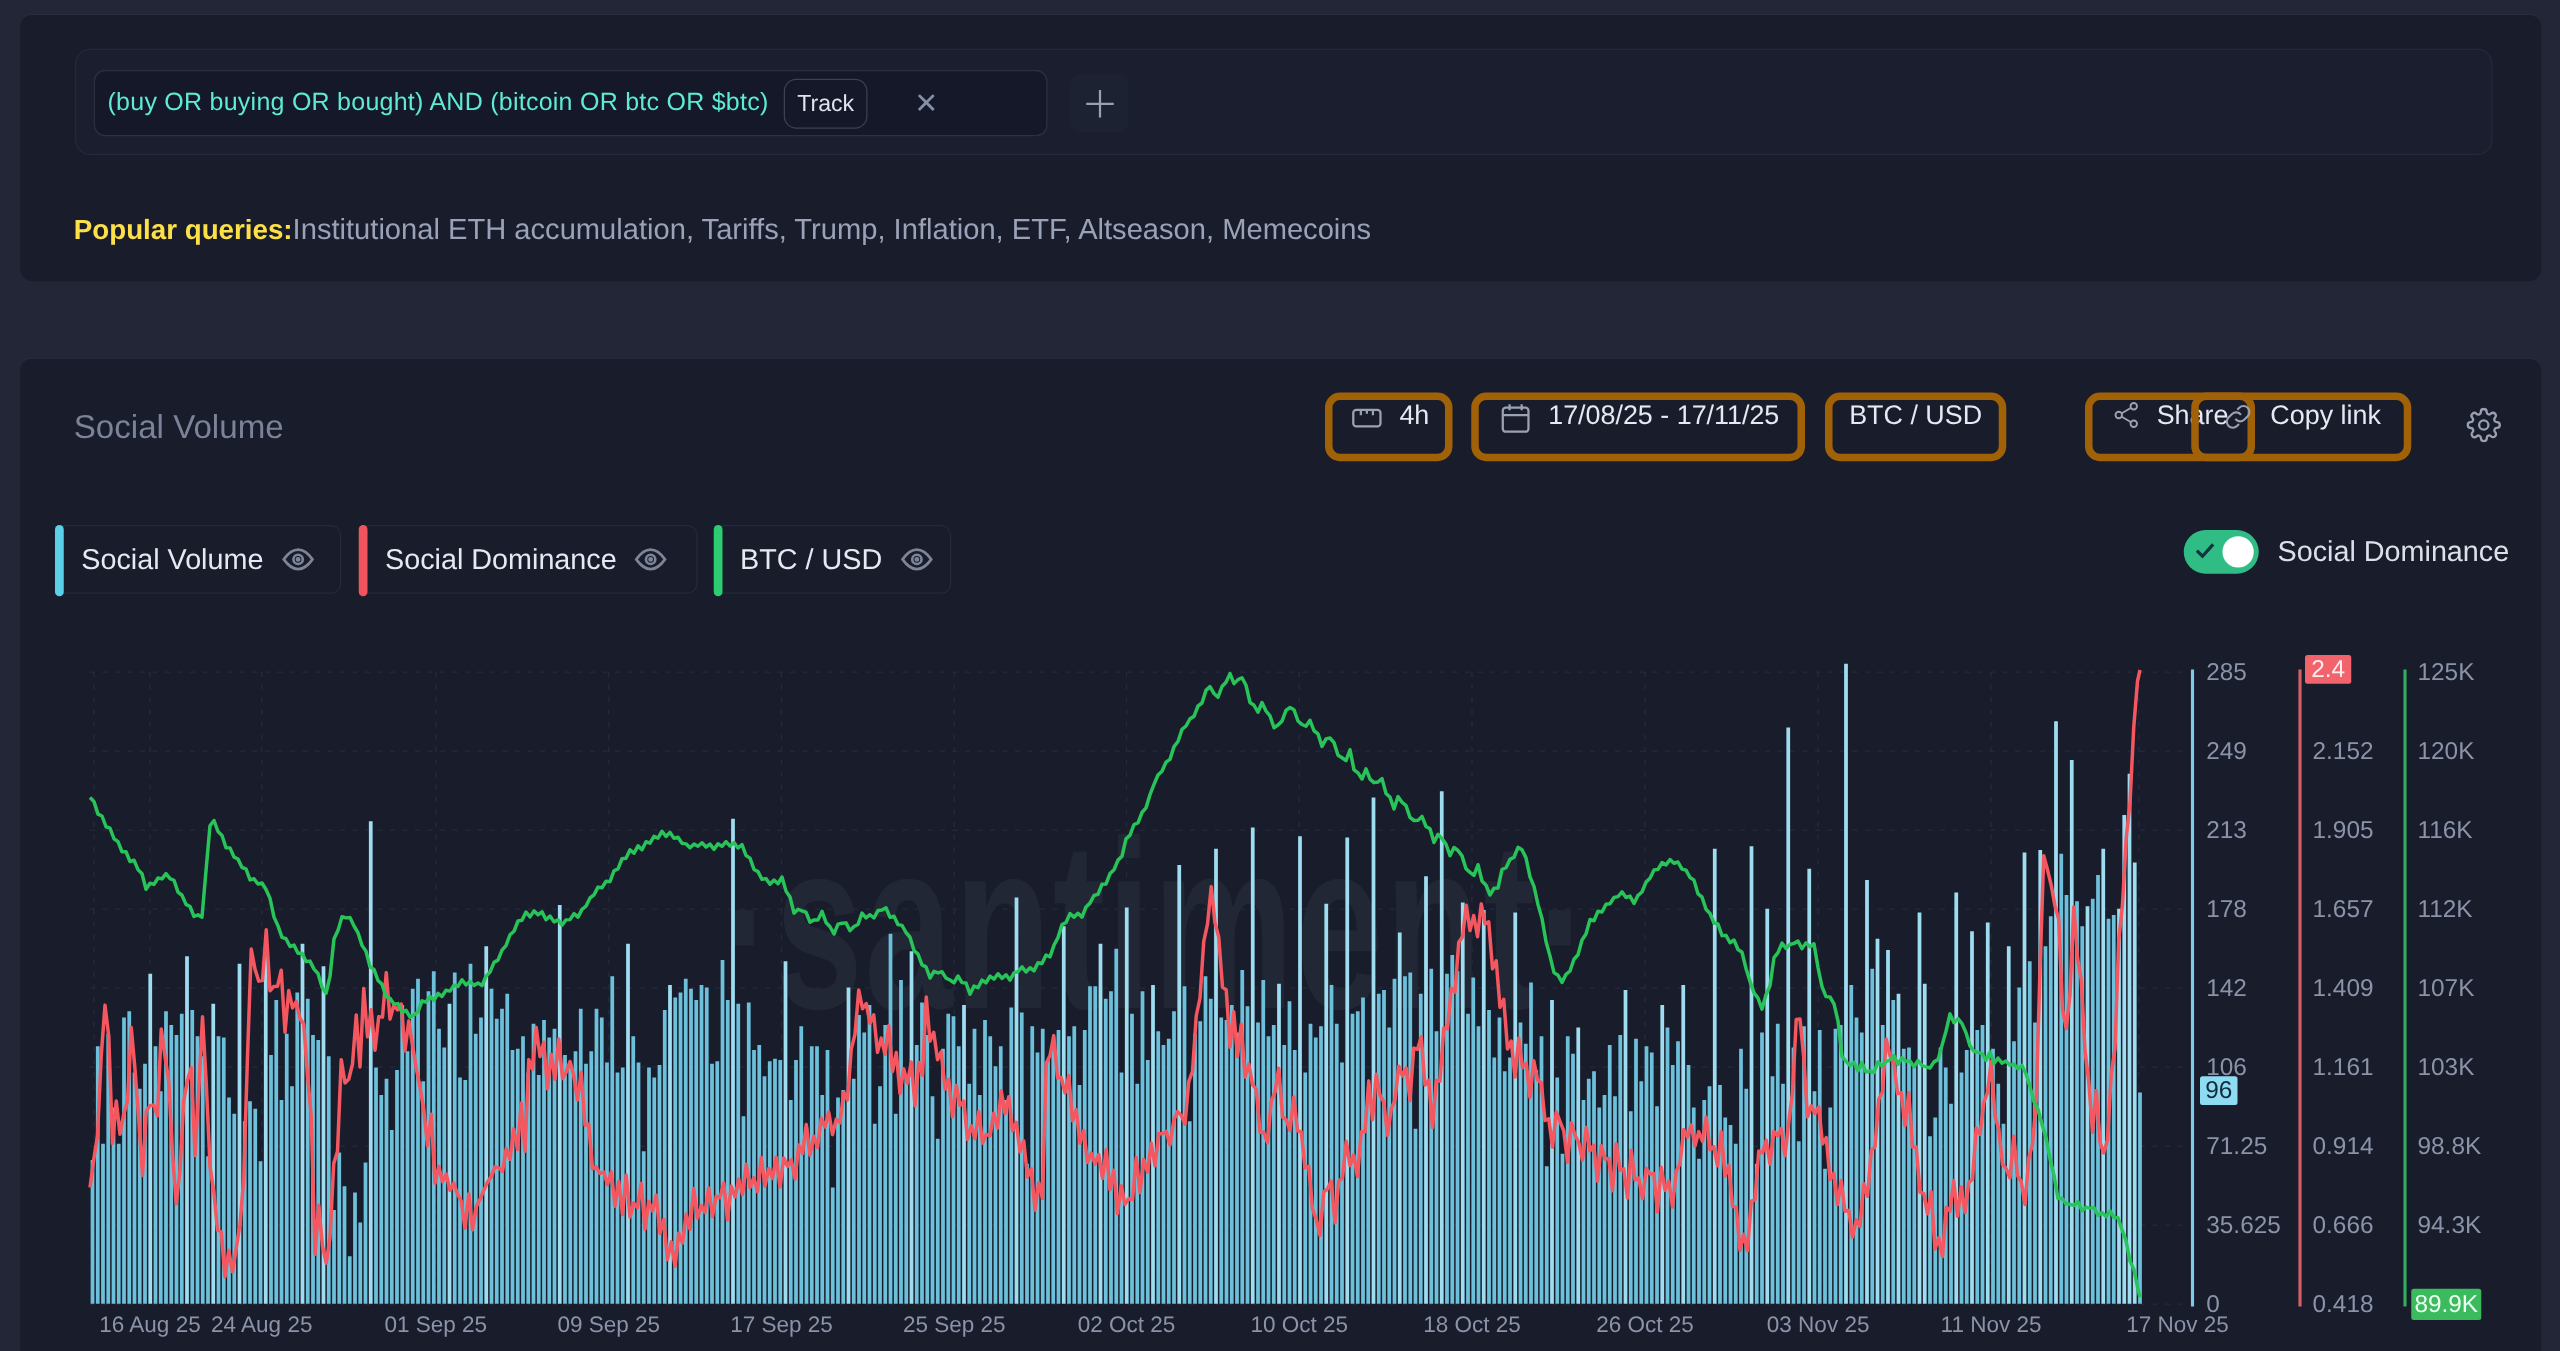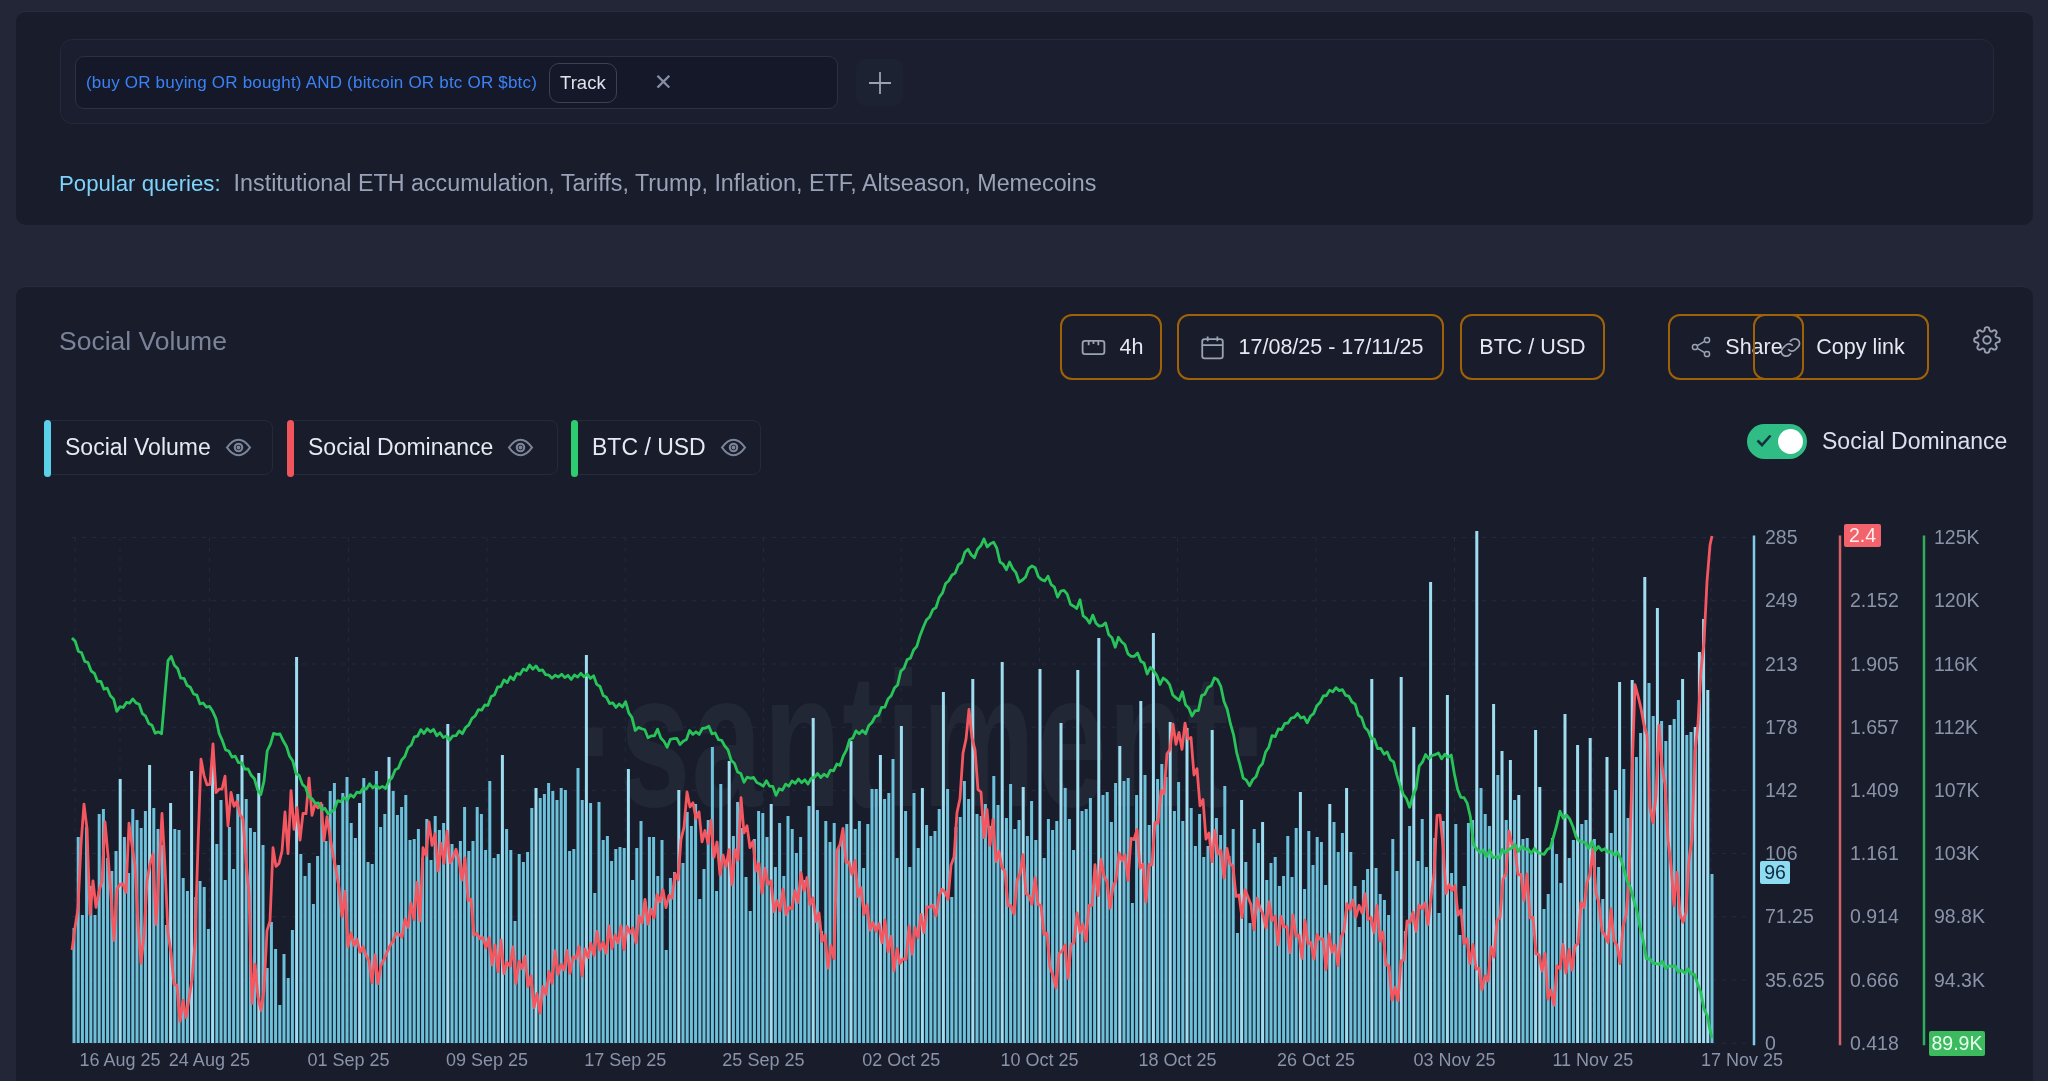--- a/index.html
+++ b/index.html
@@ -1,29 +1,29 @@
 <!DOCTYPE html>
 <html><head><meta charset="utf-8"><title>Social Trends</title><style>
 *{margin:0;padding:0;box-sizing:border-box}
 html,body{width:2048px;height:1081px;overflow:hidden;background:#222637;font-family:"Liberation Sans",sans-serif}
 .card{position:absolute;left:16px;width:2017px;background:#181c2b;border-radius:10px;border-top:1px solid #272d3f}
 #card1{top:11px;height:214px}
 #card2{top:286px;height:804px}
 #searchbox{position:absolute;left:44px;top:27px;width:1934px;height:85px;background:#1a1e2e;border:1px solid #242a3b;border-radius:12px}
 #chip{position:absolute;left:14px;top:16px;width:763px;height:53px;background:#141828;border:1px solid #2b3145;border-radius:9px;display:flex;align-items:center}
-#chip .q{margin-left:10px;font-size:17px;color:#3b82f6;letter-spacing:.2px}
+#chip .q{margin-left:10px;font-size:20px;color:#5eead4;letter-spacing:.2px}
 #track{margin-left:12px;padding:8px 10px;border:1.5px solid #3b4256;border-radius:10px;font-size:18.5px;color:#dfe3ee}
 #xbtn{margin-left:37px;font-size:23px;color:#878fa6}
 #plus{position:absolute;left:795px;top:19px;width:47px;height:47px;background:#1d2232;border-radius:9px;color:#979eb3;font-size:31px;font-weight:300;display:flex;align-items:center;justify-content:center}
 #popular{position:absolute;left:43px;top:158px;font-size:23.3px;color:#9aa2b8}
-#popular b{color:#7dd3fc;font-weight:400;margin-right:13px;font-size:22.2px}
+#popular b{color:#fde047;font-weight:700;margin-right:0;font-size:22.2px}
 #howto{position:absolute;right:44px;top:158px;font-size:23.4px;color:#959db2}
 #howto svg{vertical-align:-1px;margin-right:12px}
 #title{position:absolute;left:59px;top:326px;font-size:26.5px;color:#7b8398}
-.btn{position:absolute;top:314px;height:66px;border:2px solid #a16207;border-radius:12px;display:flex;align-items:center;justify-content:center;font-size:21.5px;color:#e6e9f1;gap:12px}
+.btn{position:absolute;top:314px;height:55px;border:6px solid #a16207;border-radius:12px;display:flex;justify-content:center;font-size:21.5px;color:#e6e9f1;gap:12px}
 .legend{position:absolute;top:420px;height:55px;border:1px solid #242a3c;border-radius:8px;display:flex;align-items:center;font-size:23px;color:#e6e9f1}
 .legend .bar{position:absolute;left:-1px;top:-1px;width:7px;height:57px;border-radius:4px}
 .legend .t{margin-left:20px}
 .legend svg{margin:0 12px 0 14px}
 #togglewrap{position:absolute;left:1747px;top:424px;display:flex;align-items:center}
 #toggle{width:60px;height:35px;background:#30bd85;border-radius:18px;position:relative}
 #toggle .knob{position:absolute;right:4.5px;top:5px;width:25px;height:25px;background:#fff;border-radius:50%}
 #toggle svg{position:absolute;left:9px;top:10px}
 #togglelabel{margin-left:15px;font-size:23px;color:#dce0eb}
 </style></head><body>

